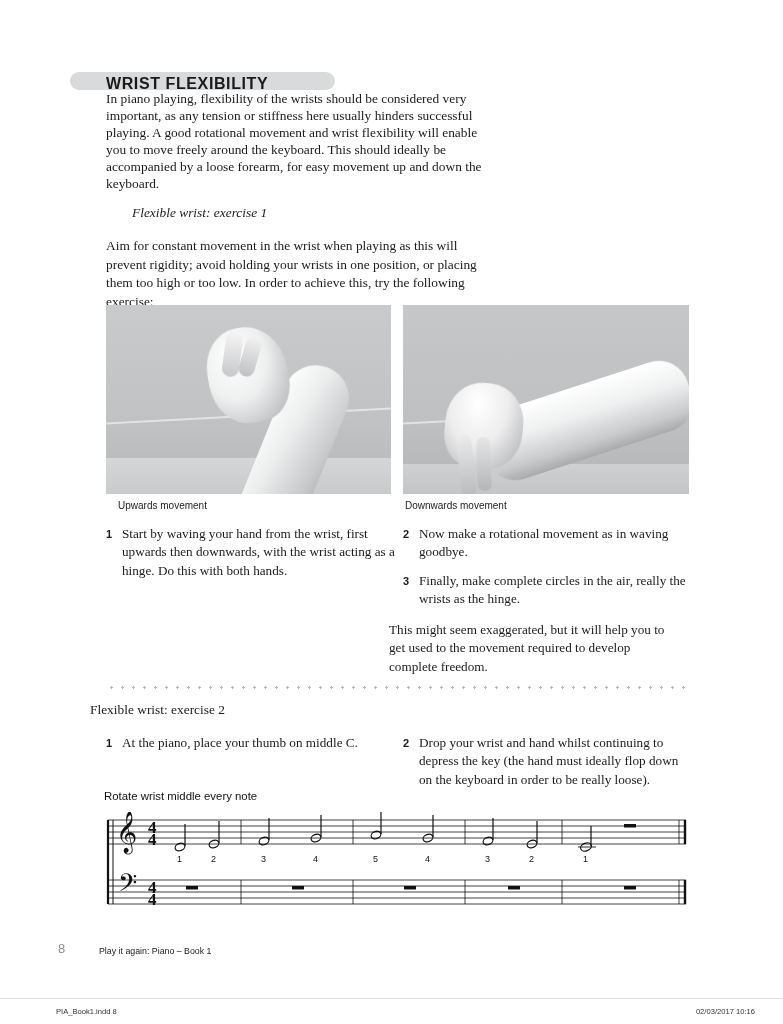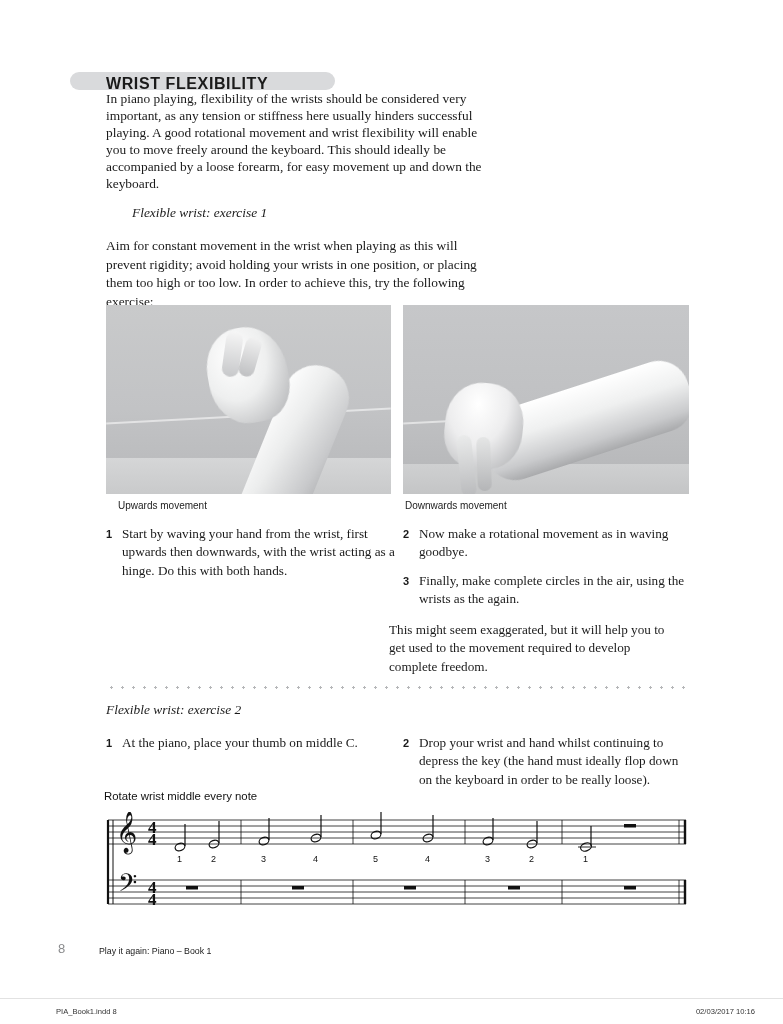--- a/index.html
+++ b/index.html
@@ -266,23 +266,22 @@
     top: 686px;
     width: 583px;
     height: 3px;
     background-image: radial-gradient(circle, #b5b6b8 1.1px, rgba(0,0,0,0) 1.3px);
     background-size: 11px 3px;
     background-repeat: repeat-x;
   }
 
   .ex2-head {
     position: absolute;
-    left: 106px;
+    left: 90px;
     top: 702px;
-    font-style: italic;
     font-size: 13.4px;
   }
   .step4 { left: 106px; top: 734px; width: 280px; }
   .step5 { left: 403px; top: 734px; width: 290px; }
 
   
   .rotate-label {
     position: absolute;
     left: 104px;
     top: 790px;
@@ -380,21 +379,21 @@
   <div class="step step1">
     <span class="num">1</span>
     <span class="txt">Start by waving your hand from the wrist, first upwards then downwards, with the wrist acting as a hinge. Do this with both hands.</span>
   </div>
   <div class="step step2">
     <span class="num">2</span>
     <span class="txt">Now make a rotational movement as in waving goodbye.</span>
   </div>
   <div class="step step3">
     <span class="num">3</span>
-    <span class="txt">Finally, make complete circles in the air, using the wrists as the again.</span>
+    <span class="txt">Finally, make complete circles in the air, really the wrists as the hinge.</span>
   </div>
   <div class="note-par">This might seem exaggerated, but it will help you to get used to the movement required to develop complete freedom.</div>
 
   <div class="divider"></div>
 
   <div class="ex2-head">Flexible wrist: exercise 2</div>
   <div class="step step4">
     <span class="num">1</span>
     <span class="txt">At the piano, place your thumb on middle C.</span>
   </div>

